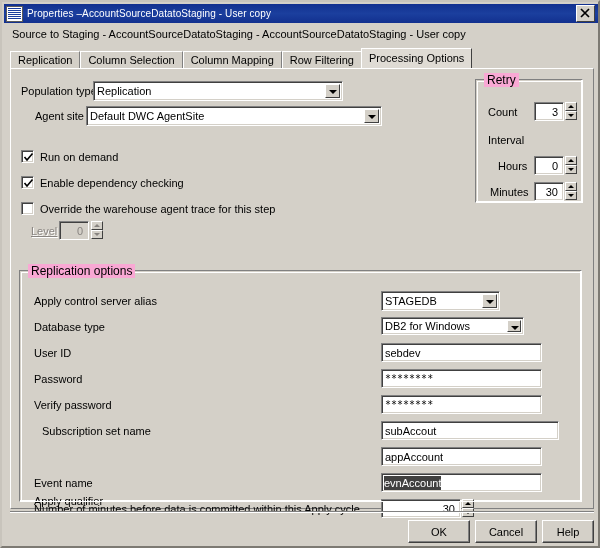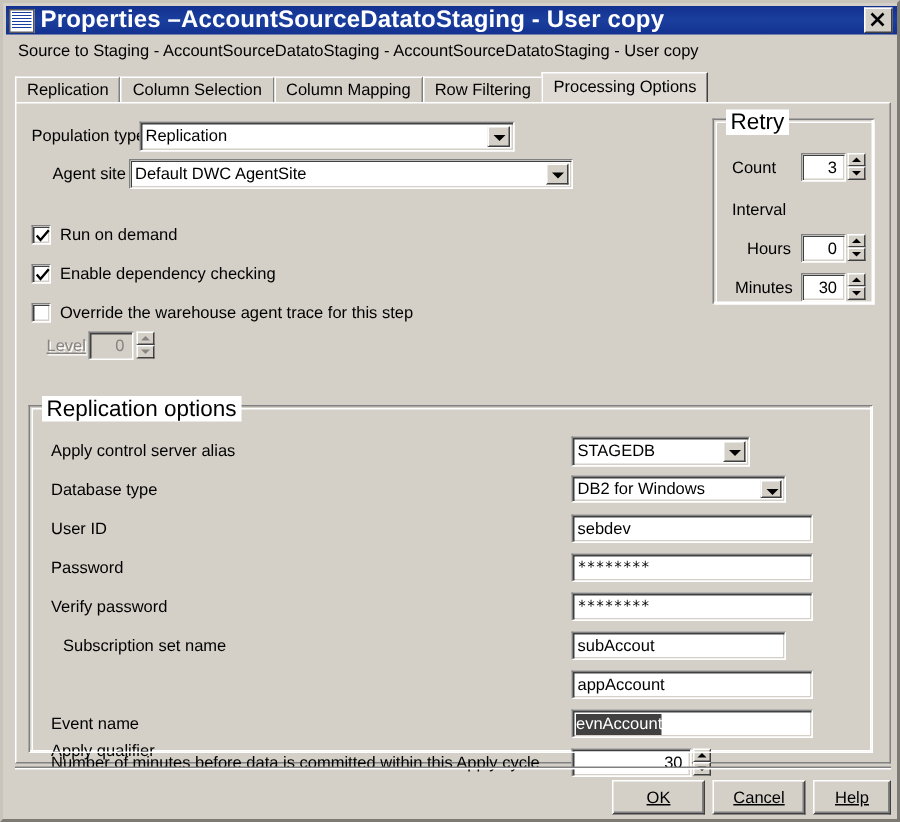--- a/index.html
+++ b/index.html
@@ -48,22 +48,22 @@
   #title-icon::before {
     content: "";
     position: absolute;
     left: 1px; top: 1px; right: 1px; bottom: 1px;
     background:
       repeating-linear-gradient(to bottom, #1b3f9e 0 1px, #ffffff 1px 2px),
       repeating-linear-gradient(to right, #1b3f9e 0 1px, #ffffff 1px 2px);
   }
   #title-text {
     color: #ffffff;
-    font-weight: bold;
-    font-size: 16px;
+    font-weight: normal;
+    font-size: 10px;
     white-space: nowrap;
     letter-spacing: 0.1px;
     flex: 1;
   }
   #close-button {
     width: 17px; height: 15px;
     background: #d4d0c8;
     border-top: 1px solid #ffffff;
     border-left: 1px solid #ffffff;
     border-right: 1px solid #404040;
@@ -281,44 +281,43 @@
   .group > .group-inner {
     position: absolute;
     left: 0; top: 0; right: 0; bottom: 0;
     border-right: 1px solid #ffffff;
     border-bottom: 1px solid #ffffff;
     box-sizing: border-box;
   }
   .group-title {
     position: absolute;
     top: -7px; left: 8px;
-    background: #ffffff;
+    background: #f9a8d4;
     padding: 0 3px;
-    font-size: 15px;
+    font-size: 12px;
     z-index: 2;
     white-space: nowrap;
   }
 
   
   .pushbtn {
     position: absolute;
     height: 23px;
     background: #d4d0c8;
     border-top: 1px solid #ffffff;
     border-left: 1px solid #ffffff;
     border-right: 1px solid #404040;
     border-bottom: 1px solid #404040;
     box-shadow: inset -1px -1px 0 #808080;
     box-sizing: border-box;
     display: flex;
     align-items: center;
     justify-content: center;
     font-size: 11px;
     color: #000;
-    text-decoration: underline;
   }
 
   #bottom-sep {
     position: absolute;
     left: 8px; top: 509px;
     width: 584px; height: 0;
     border-top: 1px solid #808080;
     border-bottom: 1px solid #ffffff;
   }
 </style>
@@ -453,21 +452,21 @@
       <div class="sunken textfield" style="left:361px; top:98px; width:161px;">
         <span class="mono-pw">********</span>
       </div>
 
       <div class="label" style="left:14px; top:128px;">Verify password</div>
       <div class="sunken textfield" style="left:361px; top:124px; width:161px;">
         <span class="mono-pw">********</span>
       </div>
 
       <div class="label" style="left:22px; top:154px;">Subscription set name</div>
-      <div class="sunken textfield" style="left:361px; top:150px; width:143px;">
+      <div class="sunken textfield" style="left:361px; top:150px; width:178px;">
         <span>subAccout</span>
       </div>
 
       <div class="label" style="left:14px; top:180px;margin-top:44px;">Apply qualifier</div>
       <div class="sunken textfield" style="left:361px; top:176px; width:161px;">
         <span>appAccount</span>
       </div>
 
       <div class="label" style="left:14px; top:206px;">Event name</div>
       <div class="sunken textfield" style="left:361px; top:202px; width:161px; padding-left:2px;">

